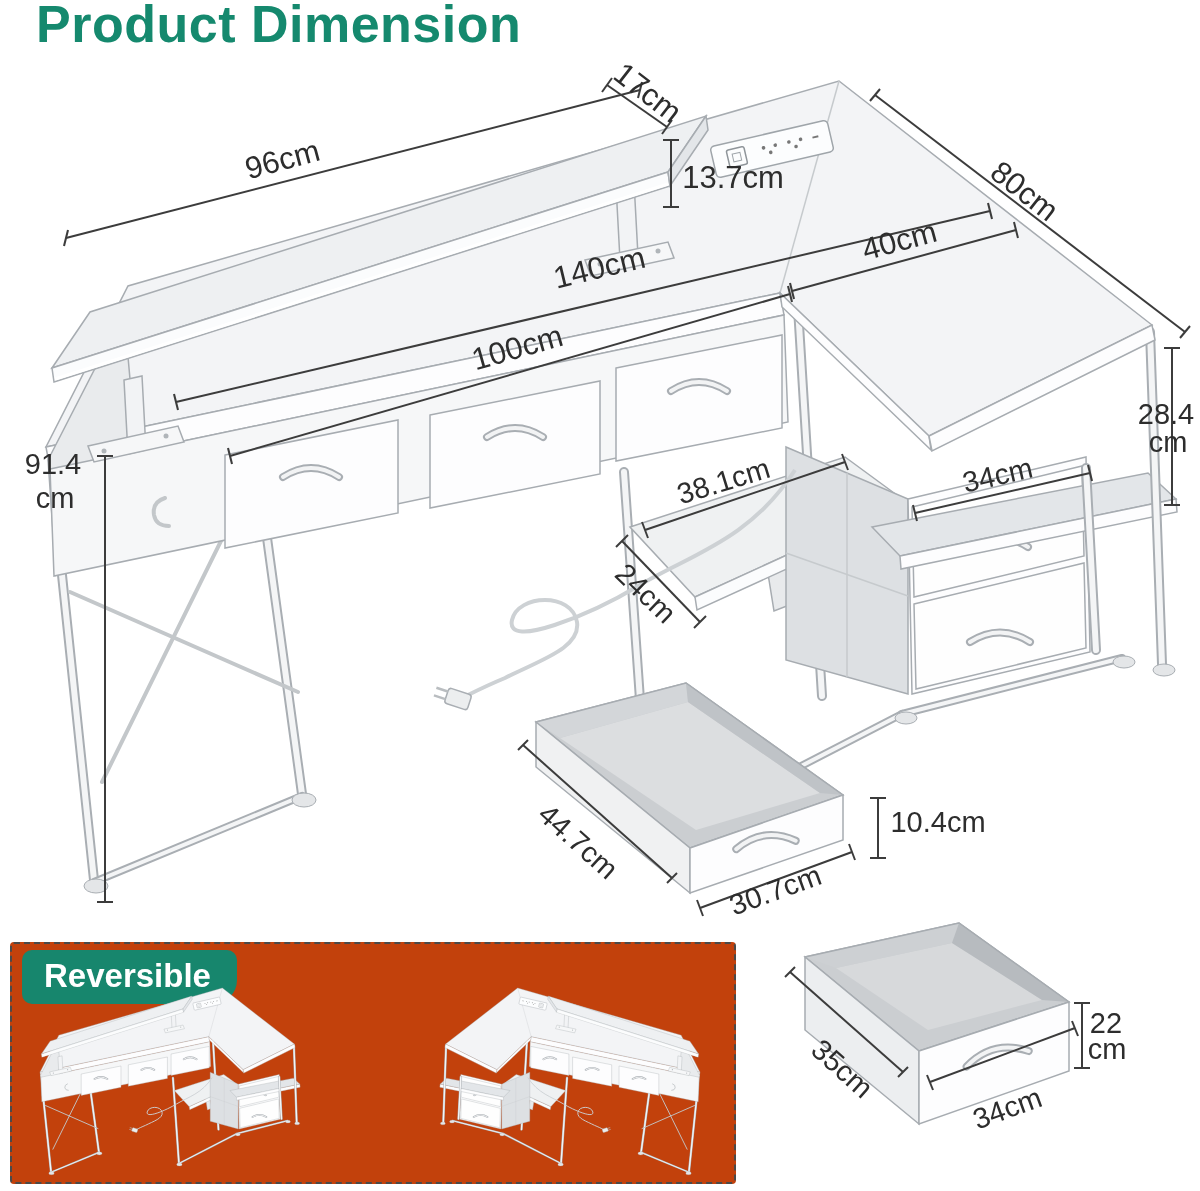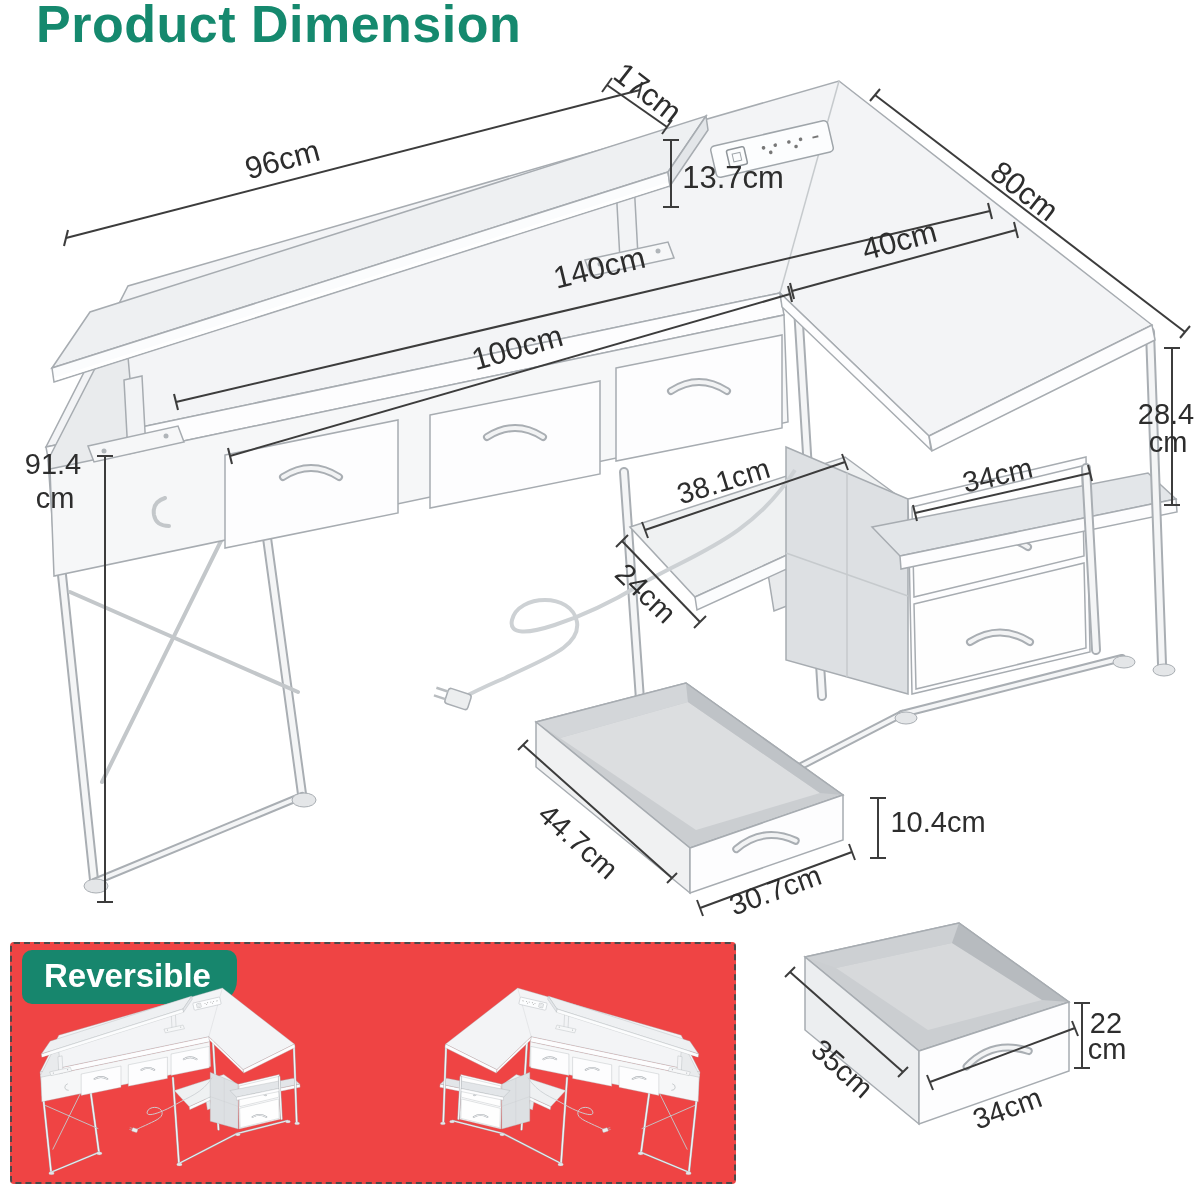--- a/index.html
+++ b/index.html
@@ -1,21 +1,21 @@
 <!DOCTYPE html>
 <html><head>
 <meta charset="utf-8">
 <style>
   html,body{margin:0;padding:0;background:#fff;}
   .canvas{position:relative;width:1200px;height:1191px;background:#fff;overflow:hidden;
           font-family:"Liberation Sans",sans-serif;}
   .page-title{position:absolute;left:36px;top:-6px;margin:0;font-size:52px;font-weight:bold;
               color:#15896e;letter-spacing:0.5px;}
   .rev-panel{position:absolute;left:10px;top:942px;width:722px;height:238px;
-             background:#ef4444;border:2px dashed #4a4a4a;border-radius:4px;}
+             background:#c2410c;border:2px dashed #4a4a4a;border-radius:4px;}
   .rev-badge{position:absolute;left:10px;top:6px;background:#17866d;color:#fff;
              font-size:33px;font-weight:bold;padding:7px 26px 9px 22px;
              border-radius:10px 10px 24px 10px;}
   svg.diagram{position:absolute;left:0;top:0;}
   .dim{stroke:#3c3c3c;stroke-width:2;fill:none;}
   .lbl{font-family:"Liberation Sans",sans-serif;font-size:29px;fill:#2d2d2d;text-anchor:middle;}
   .lbl-big{font-size:31px;}
   .art{stroke:#a7acb1;stroke-width:1.5;}
   .leg-o{stroke:#a9aeb3;stroke-width:10;stroke-linecap:round;}
   .leg-i{stroke:#f4f5f6;stroke-width:6;stroke-linecap:round;}

